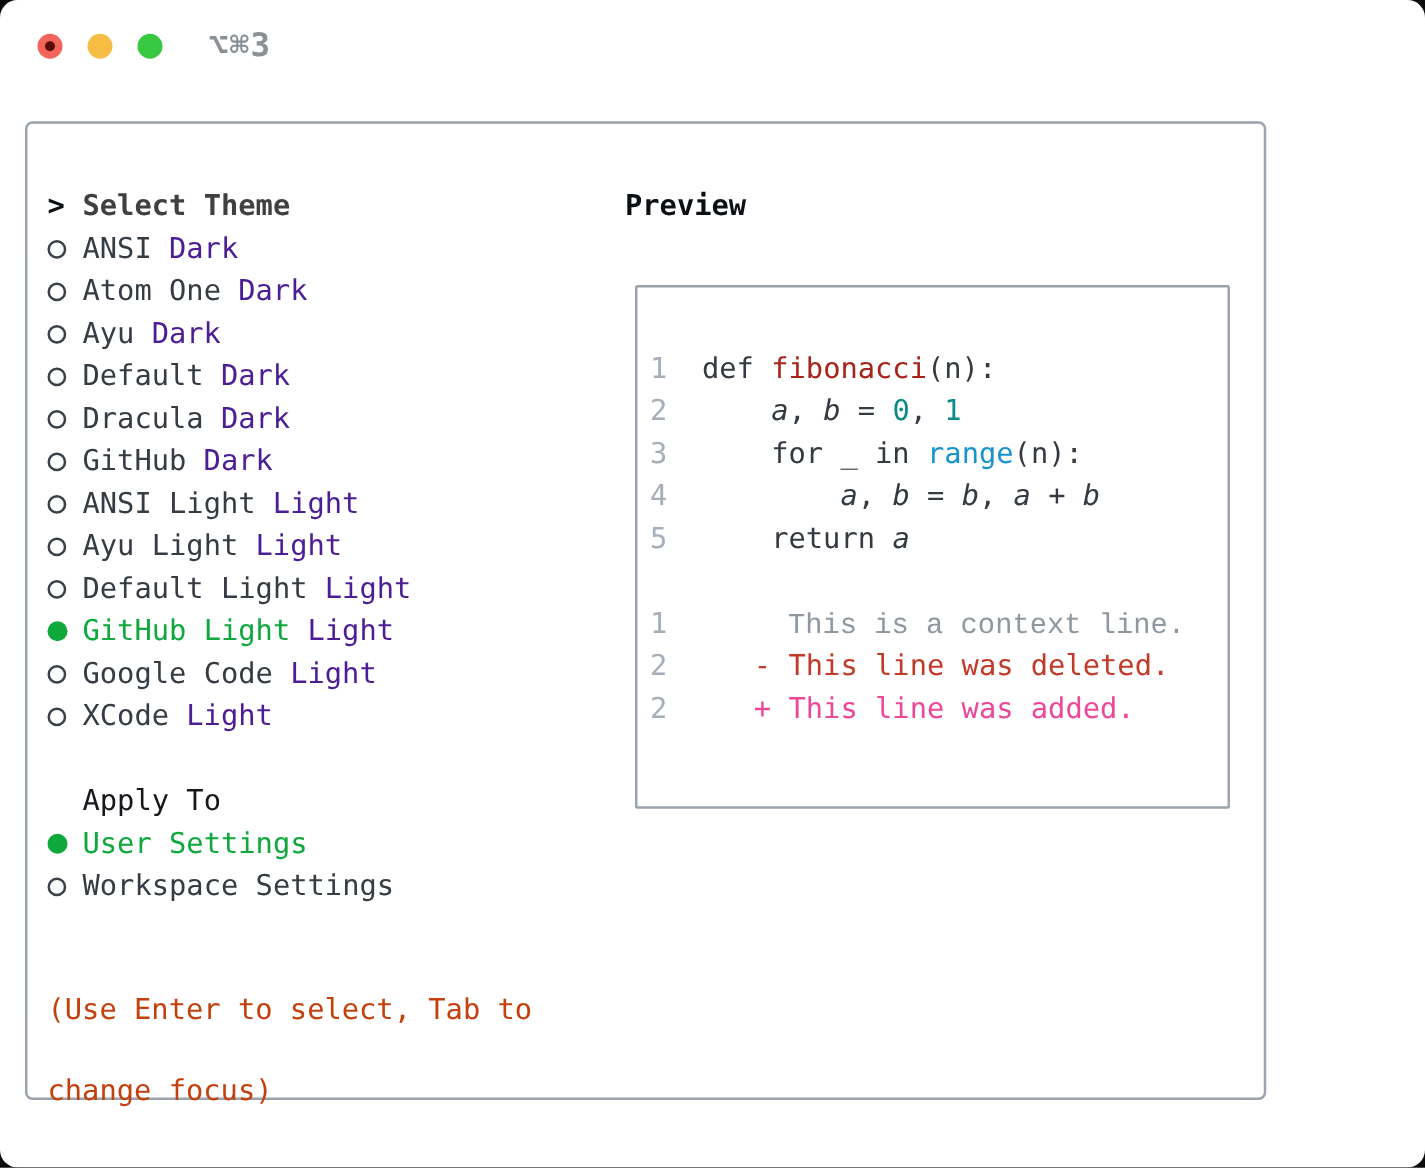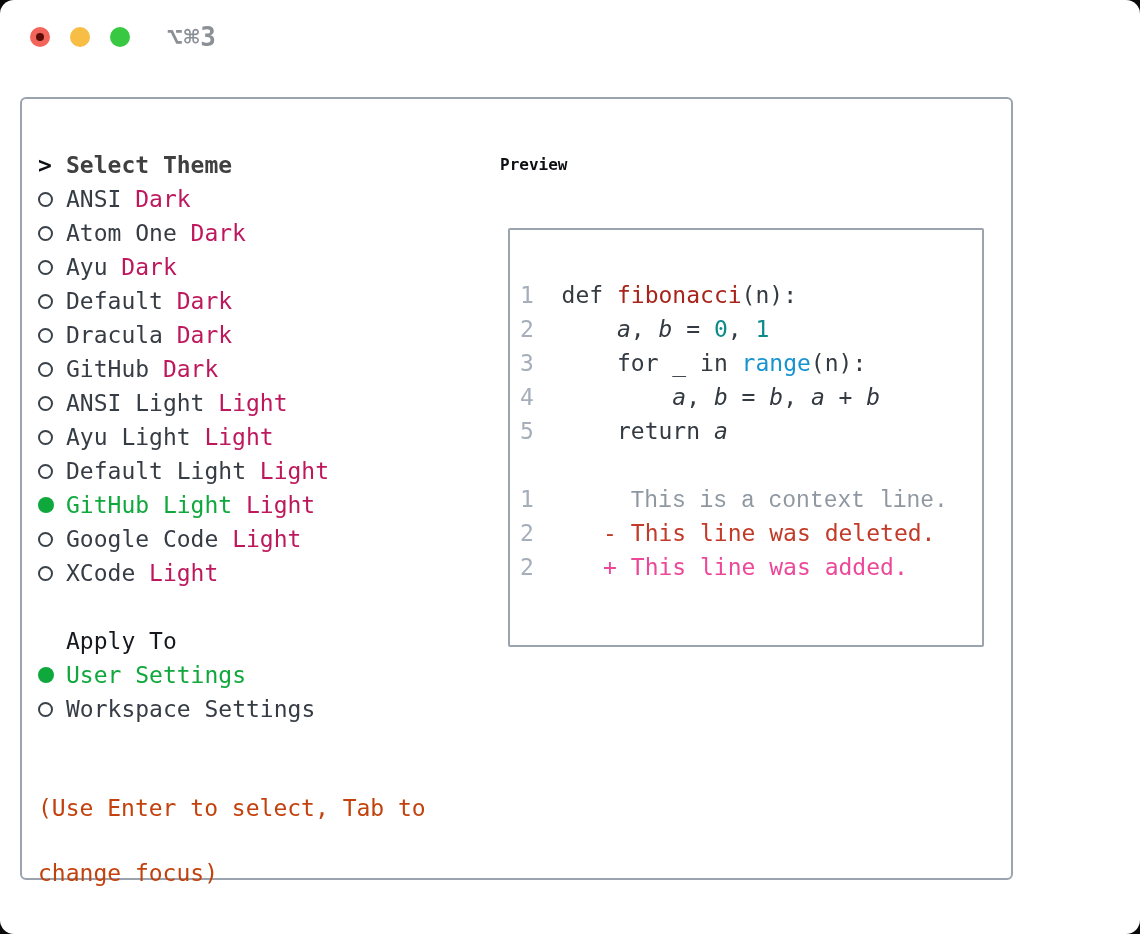--- a/index.html
+++ b/index.html
@@ -26,26 +26,26 @@
   }
   .left-col{position:absolute;left:16px;top:49px;font-size:23px;line-height:34px;}
   .row{display:flex;height:34px;align-items:center;white-space:pre;}
   .mark{display:inline-flex;width:28px;align-items:center;flex:none;}
   .mark .pointer{font-weight:bold;color:#0c0f13;}
   .circle{width:11px;height:11px;border:2.5px solid #3a4149;border-radius:50%;display:inline-block;}
   .circle.filled{width:16px;height:16px;border:none;background:#0fa83c;}
   .hdr{font-weight:bold;color:#404040;}
   .name{color:#363c44;}
   .name.sel{color:#0fa83c;}
-  .suffix{color:#be185d;margin-left:13.8px;}
+  .suffix{color:#4c1d95;margin-left:13.8px;}
   .subhdr{color:#15181c;}
   .spacer{height:34px;}
   .help{color:#c2410c;height:34px;line-height:34px;white-space:pre;margin-top:31px;}
   
-  .preview-label{position:absolute;left:478px;top:49px;height:34px;line-height:34px;font-size:16px;font-weight:bold;color:#0c0f13;}
+  .preview-label{position:absolute;left:478px;top:49px;height:34px;line-height:34px;font-size:23px;font-weight:bold;color:#0c0f13;}
   .preview-box{
     position:absolute;left:486px;top:86px;width:476px;height:419px;
     border:2px solid #9aa3ae;border-radius:2px;box-sizing:border-box;background:#fff;
     padding:48px 0 0 10px;overflow:hidden;margin-top:43px;
   }
   .pline{height:34px;line-height:34px;font-size:23px;white-space:pre;}
   .ln{color:#a5aeb9;}
   .c-p,.c-k{color:#343a41;}
   .c-v{color:#343a41;font-style:italic;}
   .c-fn{color:#a8231a;}

